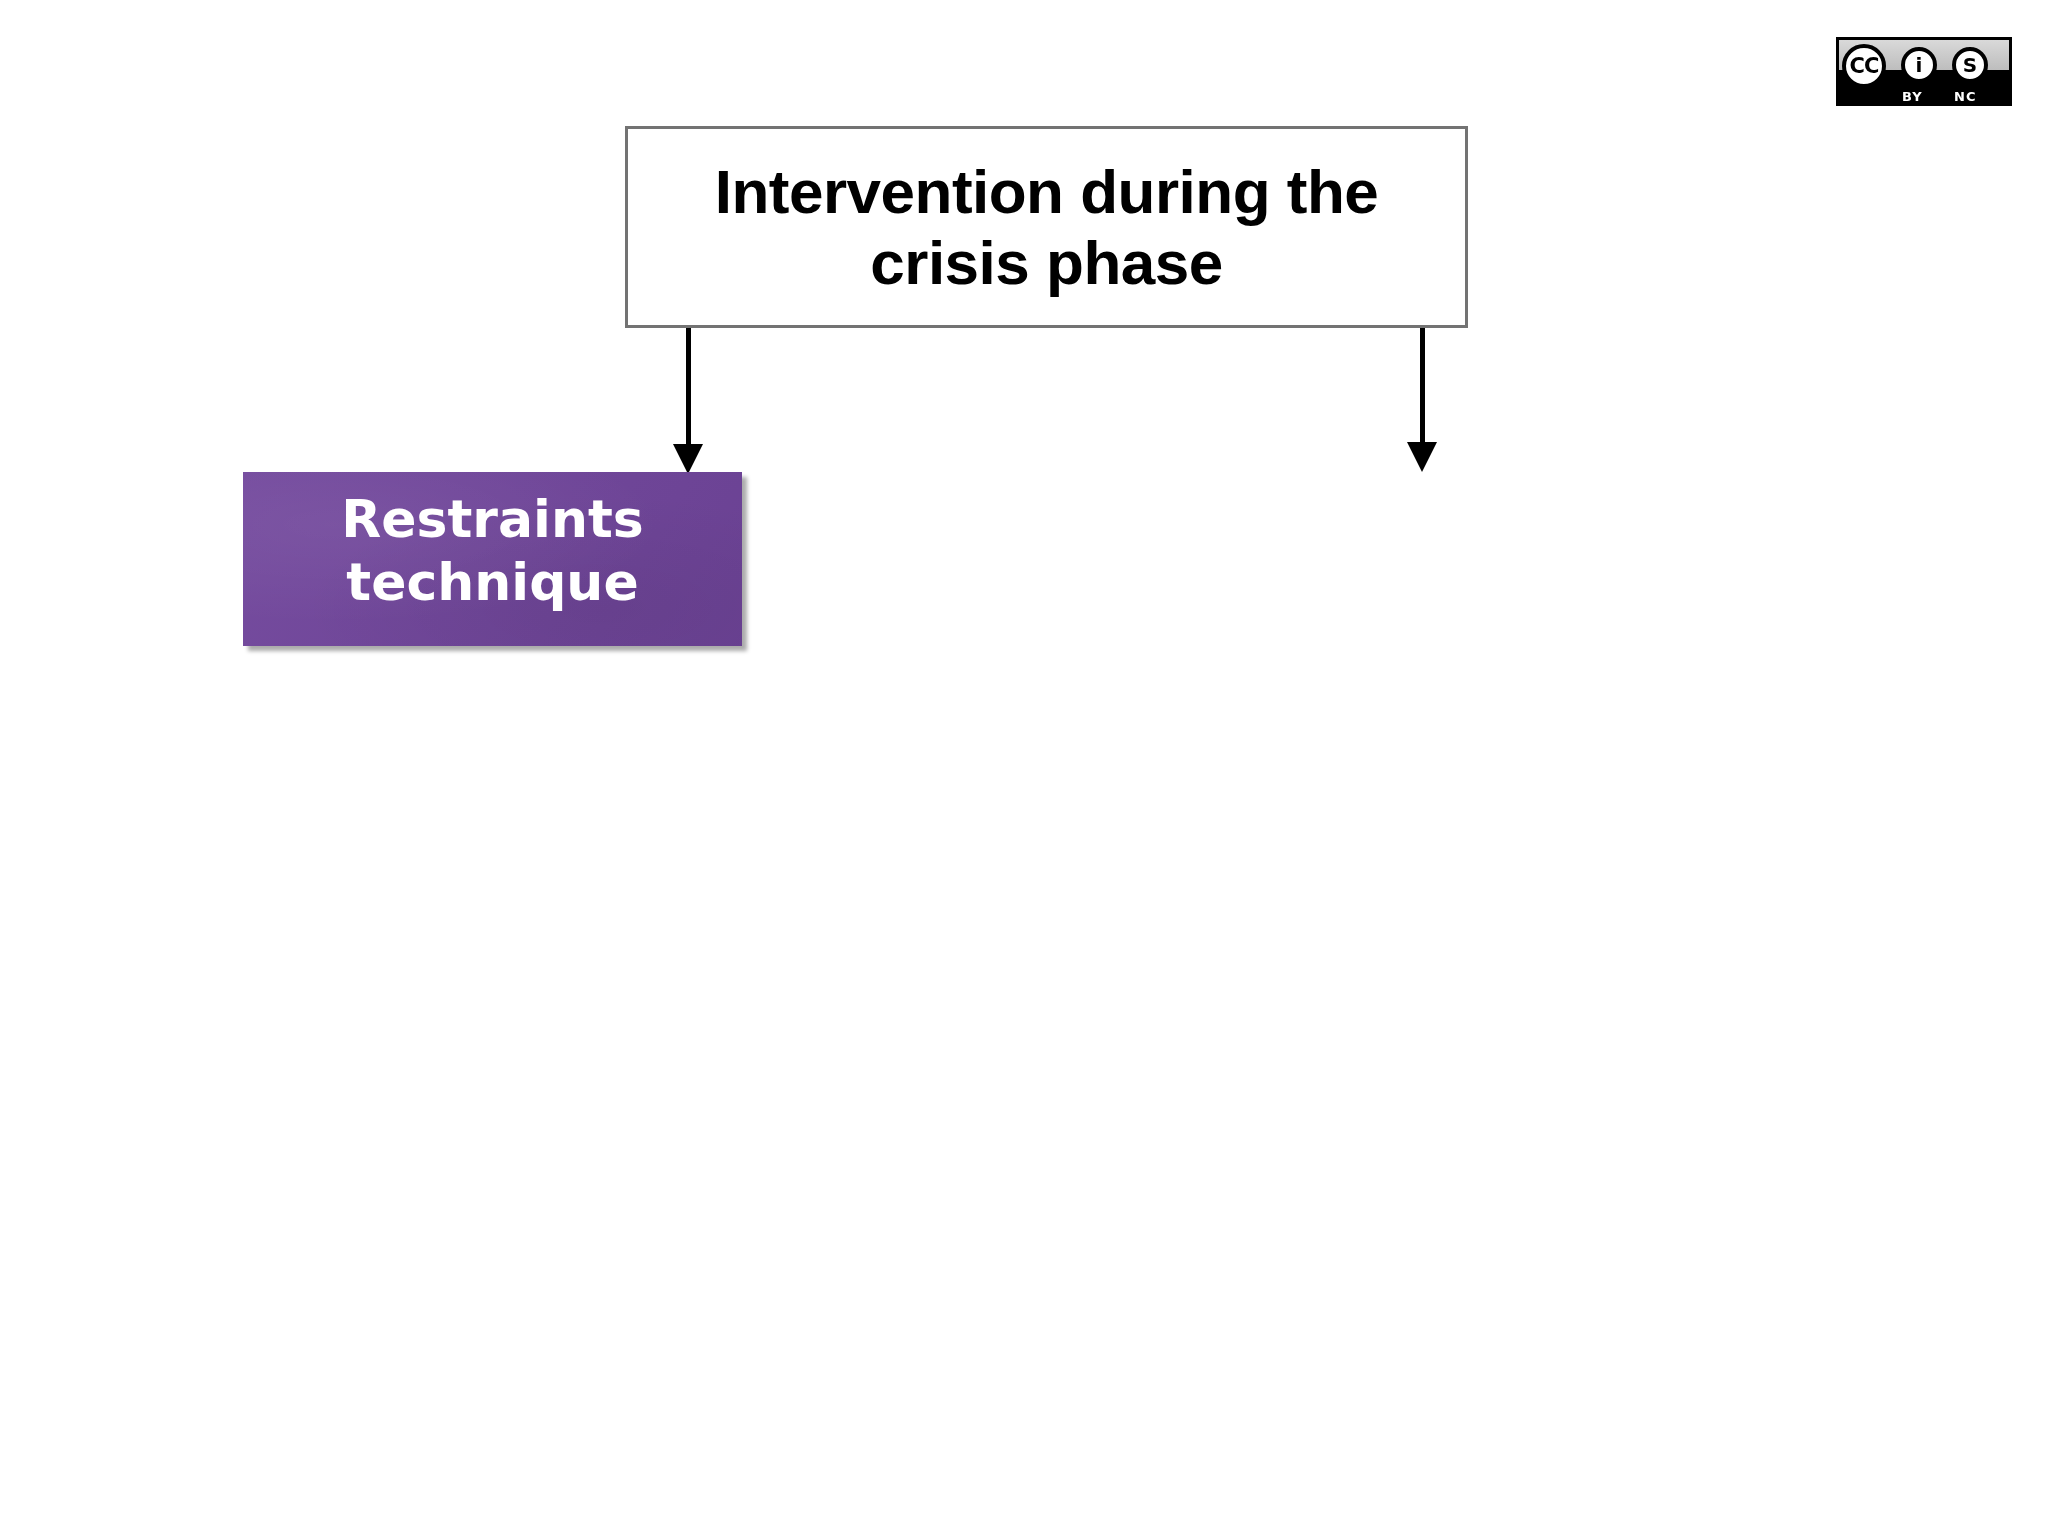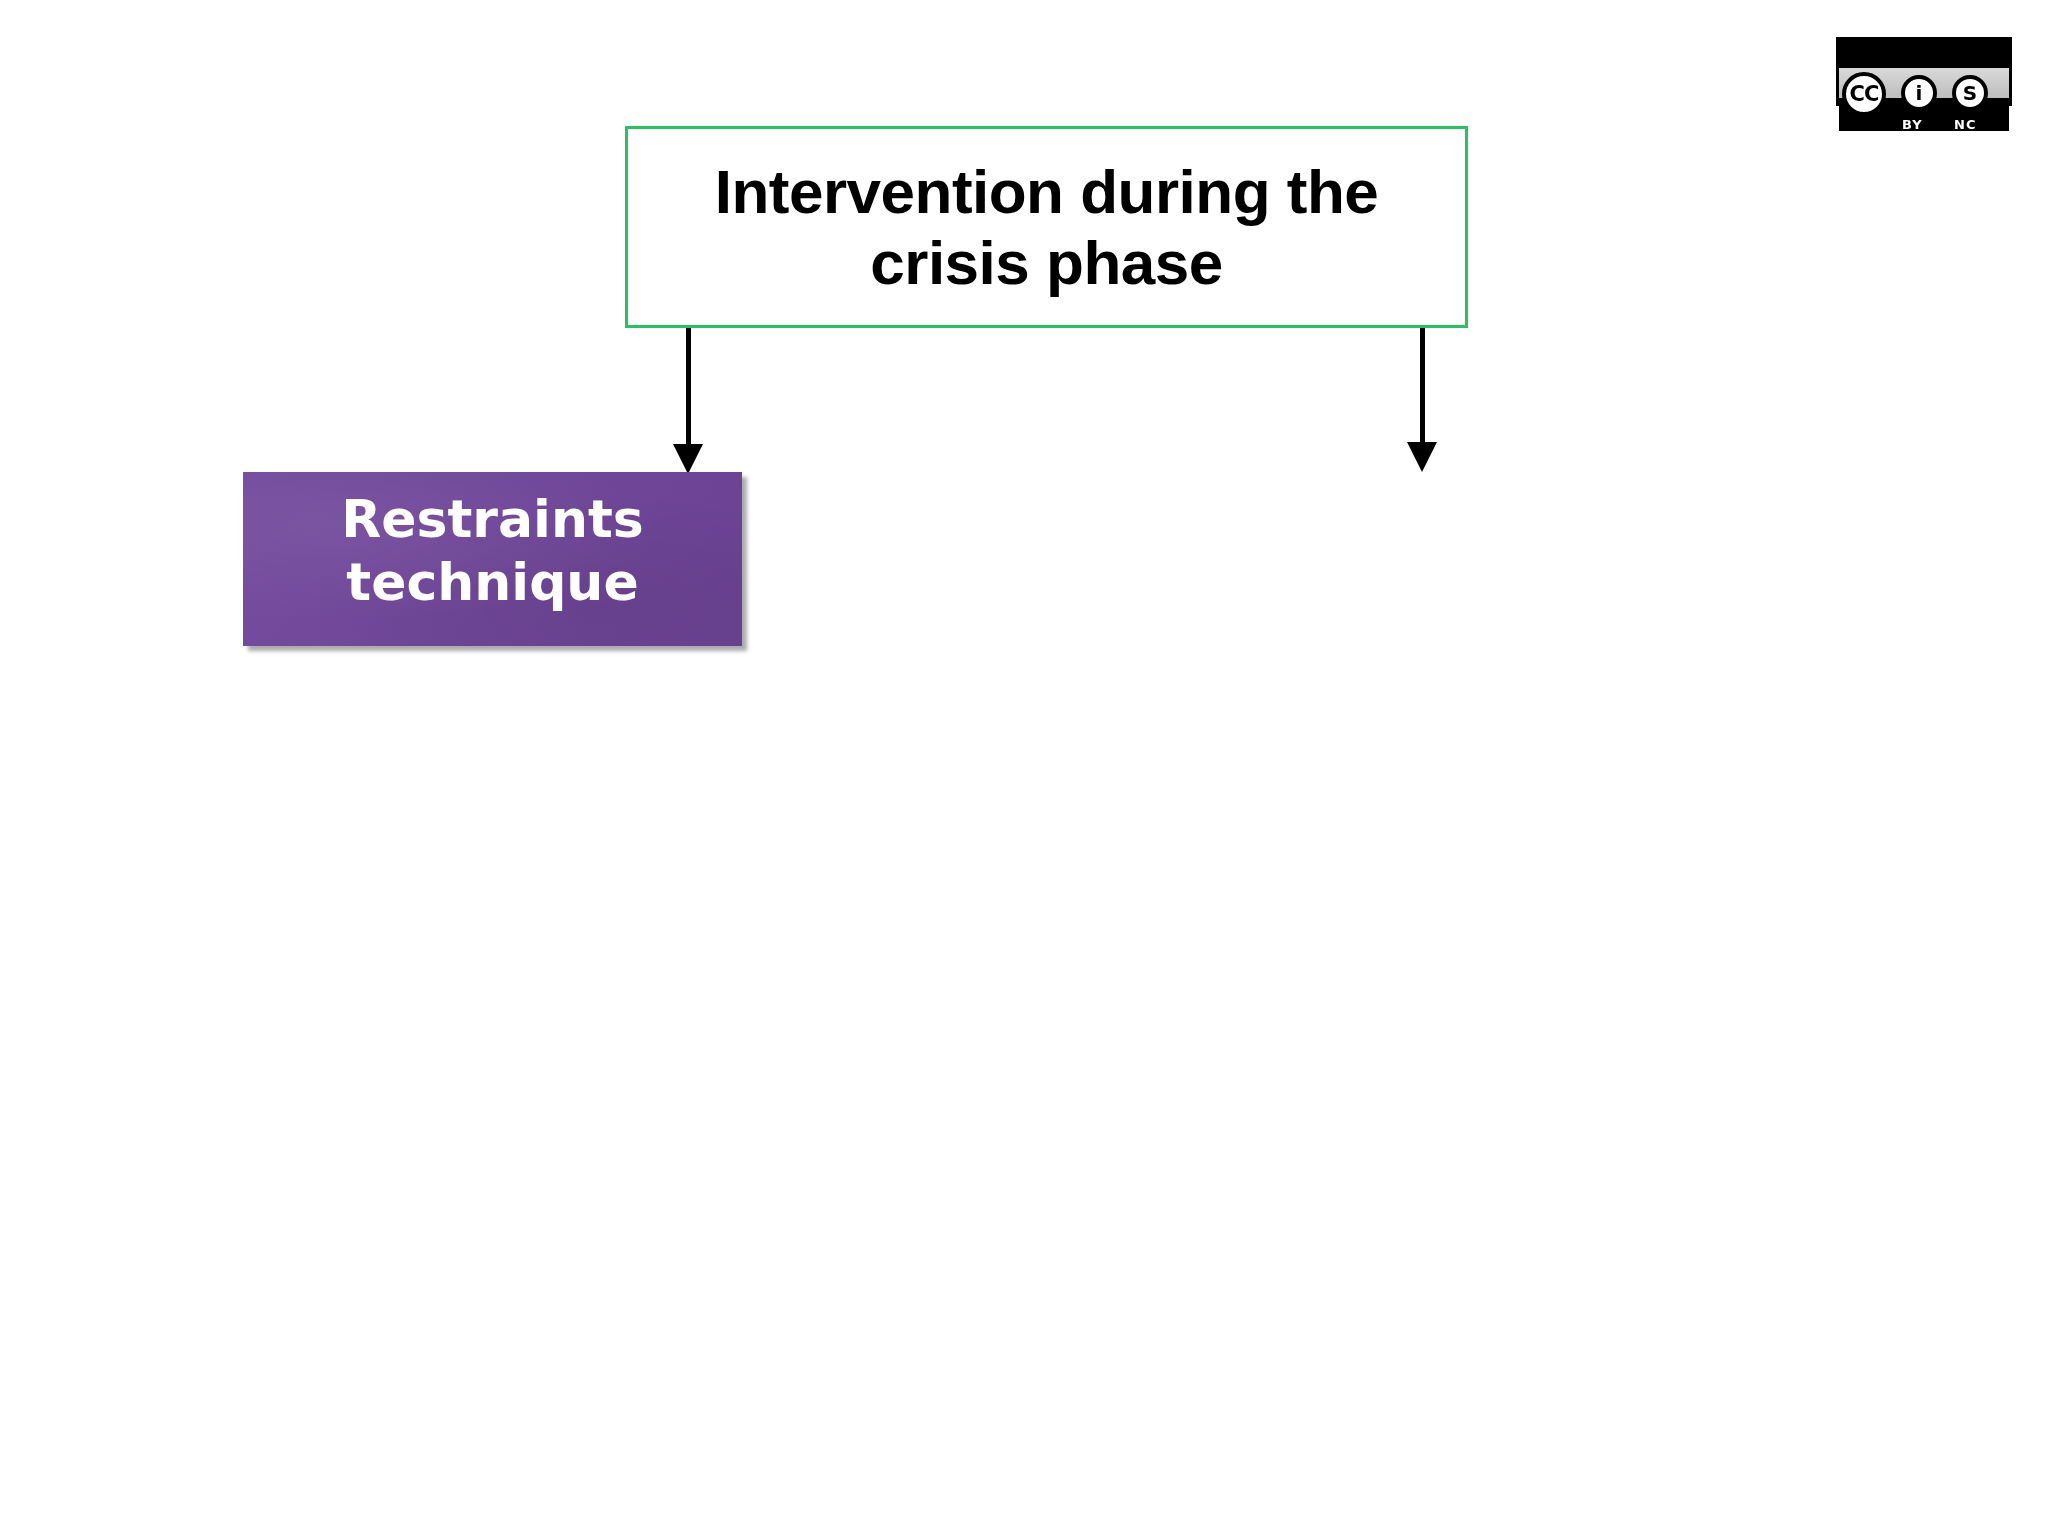--- a/index.html
+++ b/index.html
@@ -30,21 +30,20 @@
     height: 69px;
     background: #000000;
     box-sizing: border-box;
     padding: 3px;
   }
   .cc-badge-inner {
     position: relative;
     width: 100%;
     height: 100%;
     background: linear-gradient(#d9d9d9 0%, #bdbdbd 48%, #000000 48%, #000000 100%);
-    margin-top: 28px;
   }
   .cc-circle {
     position: absolute;
     border-radius: 50%;
     background: #ffffff;
     border: 4px solid #000000;
     box-sizing: border-box;
     display: flex;
     align-items: center;
     justify-content: center;
@@ -69,21 +68,21 @@
   .cc-sub-nc { left: 115px; }
 
   
   .title-box {
     position: absolute;
     left: 625px;
     top: 126px;
     width: 843px;
     height: 202px;
     background: #ffffff;
-    border: 3px solid #22c55e;
+    border: 3px solid #737373;
     box-sizing: border-box;
     display: flex;
     align-items: center;
     justify-content: center;
   }
   .title-text {
     font-family: "Liberation Sans", sans-serif;
     font-weight: bold;
     font-size: 62px;
     line-height: 1.15;

